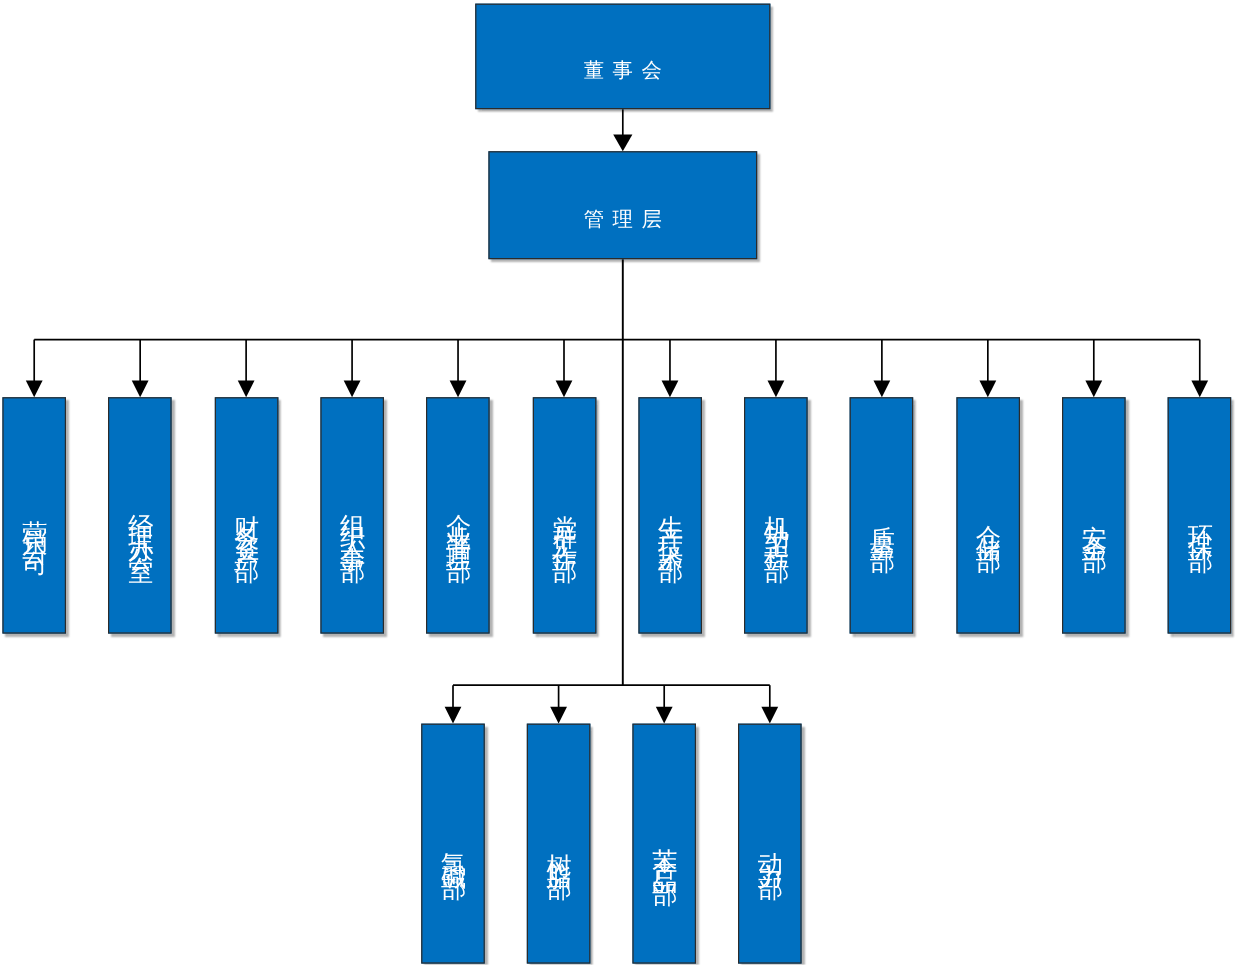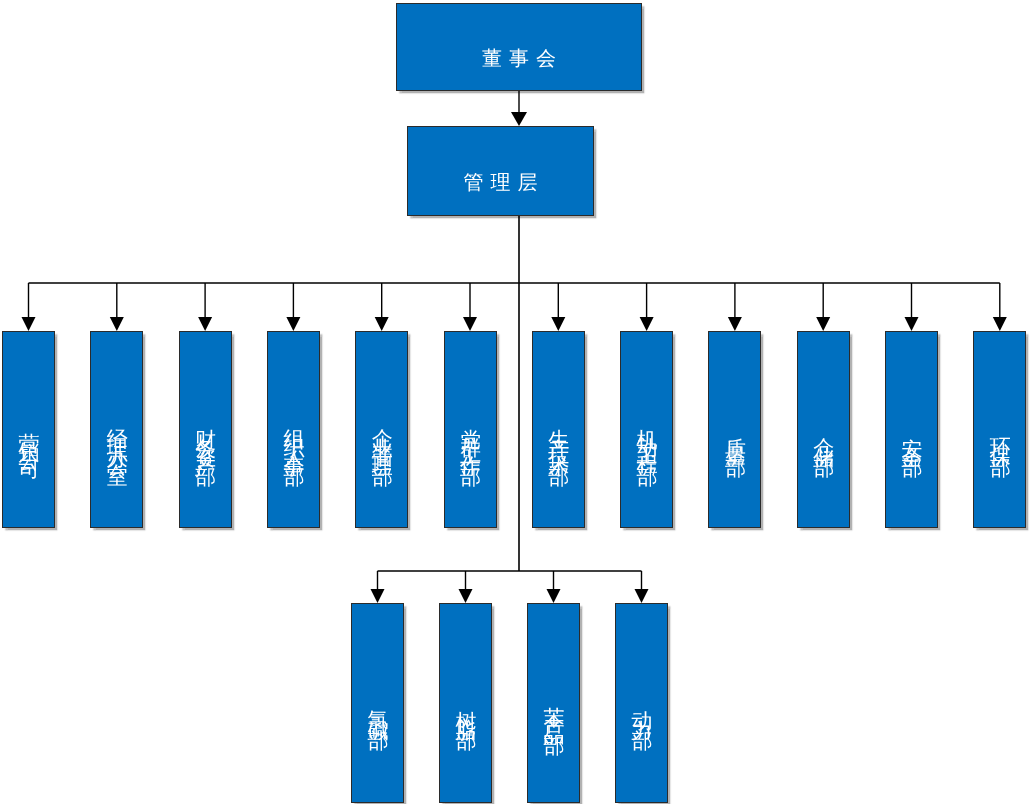--- a/index.html
+++ b/index.html
@@ -30,38 +30,38 @@
     background: #0070C0;
     border: 1.6px solid #2b2b2b;
     box-sizing: border-box;
     display: flex;
     align-items: center;
     justify-content: center;
     box-shadow: 2.5px 2.5px 1.5px rgba(0,0,0,0.30);
   }
   .h-label {
     color: #ffffff;
-    font-size: 20px;
+    font-size: 17px;
     letter-spacing: 7px;
     padding-left: 7px;
     white-space: nowrap;
     margin-top: 22px;
   }
   .v-label {
     color: #ffffff;
     font-size: 21px;
     line-height: 1;
     writing-mode: vertical-rl;
     text-orientation: upright;
     letter-spacing: 9px;
     padding-top: 9px;
     white-space: nowrap;
   }
   .board { left: 396px; top: 3px;  width: 246px; height: 88px; }
-  .mgmt  { left: 407px; top: 126px; width: 187px; height: 90px; }
+  .mgmt  { left: 407px; top: 126px; width: 224px; height: 90px; }
 </style>
 </head>
 <body>
 
 <div class="canvas">
   <svg id="connectors" viewBox="0 0 1033 804" xmlns="http://www.w3.org/2000/svg">
       <line x1="519" y1="91" x2="519" y2="113" stroke="#000000" stroke-width="1.4"></line>
       <polygon points="511,112 527,112 519,126" fill="#000000"></polygon>
       <line x1="519" y1="216" x2="519" y2="571" stroke="#000000" stroke-width="1.6"></line>
       <line x1="28.5" y1="283" x2="999.8" y2="283" stroke="#000000" stroke-width="1.4"></line>

